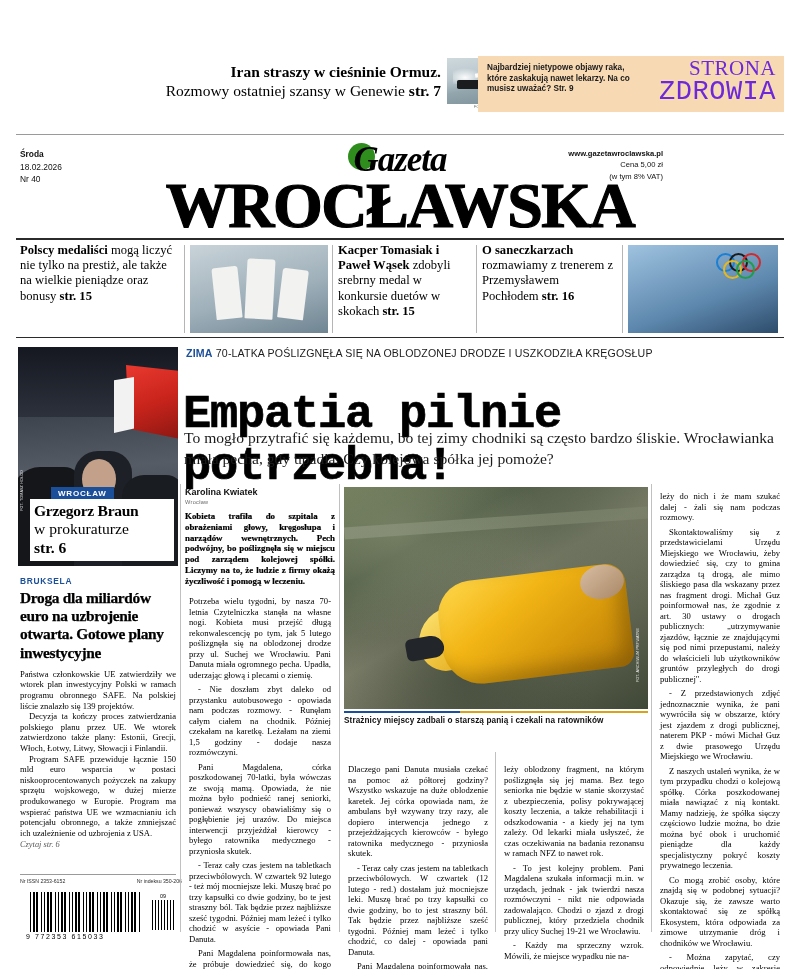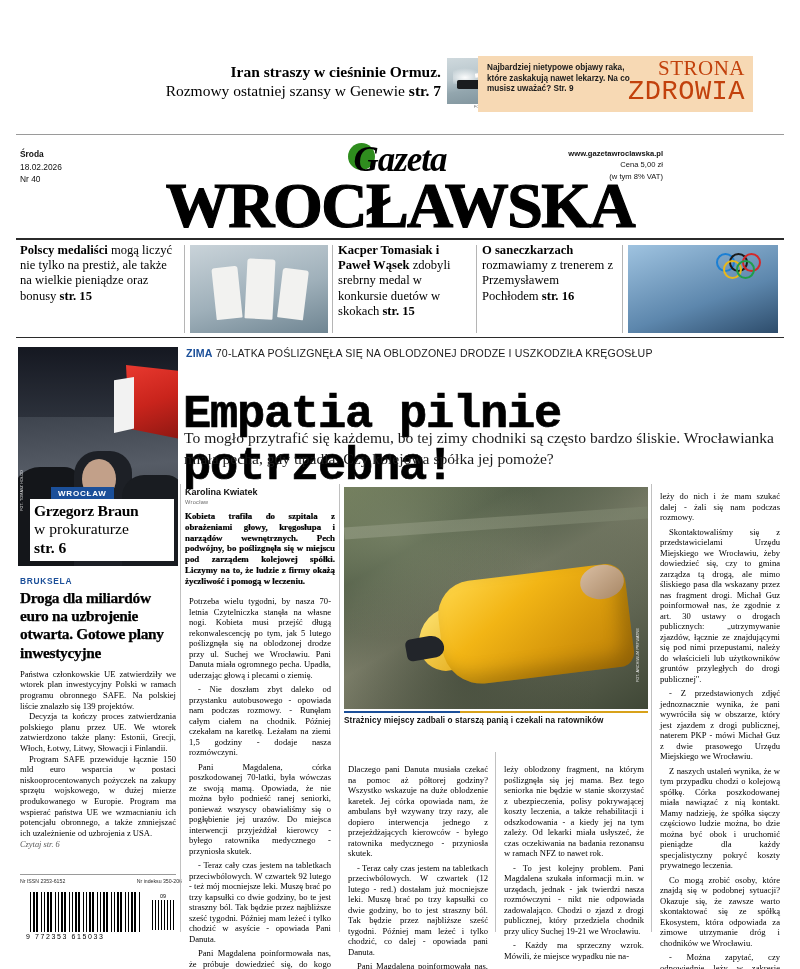--- a/index.html
+++ b/index.html
@@ -25,25 +25,25 @@
     border-radius:2px 8px 2px 2px;}
   .promo-photo .smoke{position:absolute;left:6px;top:10px;width:30px;height:16px;
     background:radial-gradient(ellipse at 40% 60%,rgba(255,255,255,.95),rgba(255,255,255,0) 70%);}
   .promo-photo .trail{position:absolute;left:28px;top:13px;width:34px;height:4px;
     background:linear-gradient(90deg,#ffffff,#ffd8cf 45%,#e0554a 80%,#8d2f29);transform:rotate(-9deg);}
   .promo-photo .jet{position:absolute;left:52px;top:8px;width:12px;height:5px;background:#2b3034;
     clip-path:polygon(0 40%,70% 0,100% 45%,70% 100%);}
   .promo-credit{position:absolute;left:447px;top:49px;width:68px;font-size:3.4px;
     letter-spacing:.3px;color:#55585b;text-align:right;font-family:"Liberation Sans",sans-serif;}
 
-  .promo-right{position:absolute;left:478px;top:0px;width:275px;height:56px;background:#f7d9b4;}
+  .promo-right{position:absolute;left:478px;top:0px;width:306px;height:56px;background:#f7d9b4;}
   .promo-right .txt{position:absolute;left:9px;top:7px;width:150px;font-family:"Liberation Sans",sans-serif;
     font-size:8.2px;line-height:10.6px;font-weight:700;color:#1b1b1b;}
   .promo-right .brand{position:absolute;right:8px;top:2px;width:140px;text-align:right;
-    font-family:"Liberation Serif",serif;color:#c2410c;}
+    font-family:"Liberation Serif",serif;color:#6d28d9;}
   .promo-right .brand .b1{font-size:21px;line-height:21px;letter-spacing:.5px;}
   .promo-right .brand .b2{font-size:27px;line-height:27px;letter-spacing:.5px;font-family:Liberation Mono, monospace;}
   .promo-rule{position:absolute;left:16px;top:134px;width:768px;height:1px;background:#9a9a9a;}
 
   
   .masthead{position:absolute;left:0;top:138px;width:681px;height:100px;}
   .dateblock{position:absolute;left:20px;top:10px;font-family:"Liberation Sans",sans-serif;
     font-size:8.4px;line-height:12.5px;color:#111;}
   .dateblock .d1{font-weight:700;}
   .priceblock{position:absolute;right:18px;top:10px;text-align:right;

